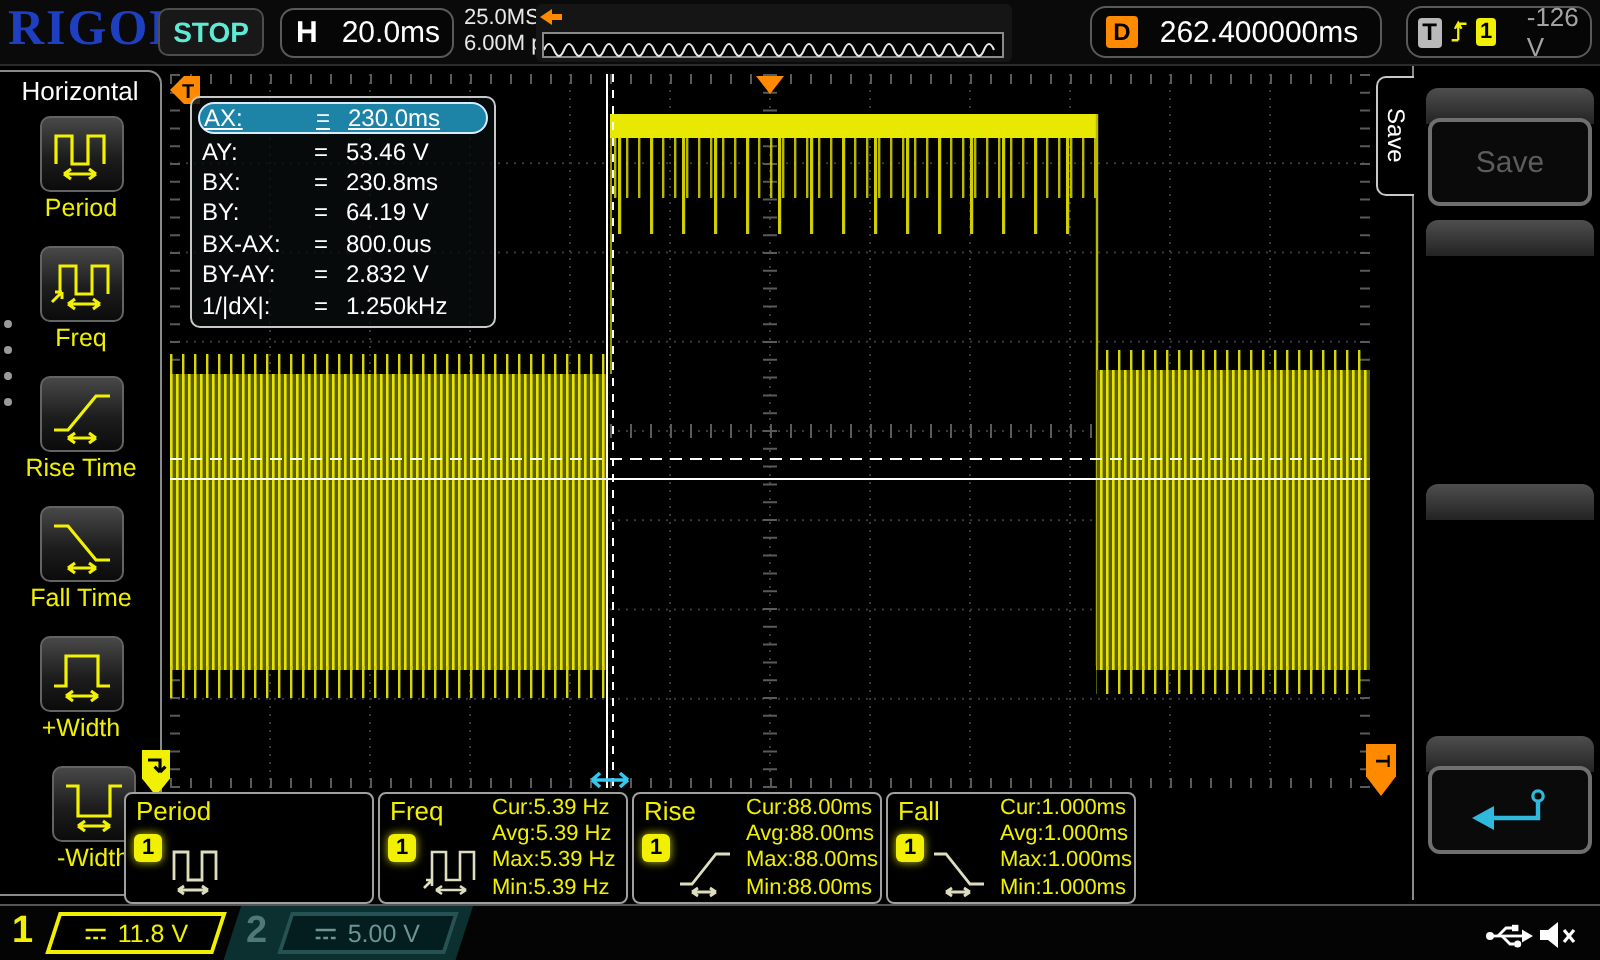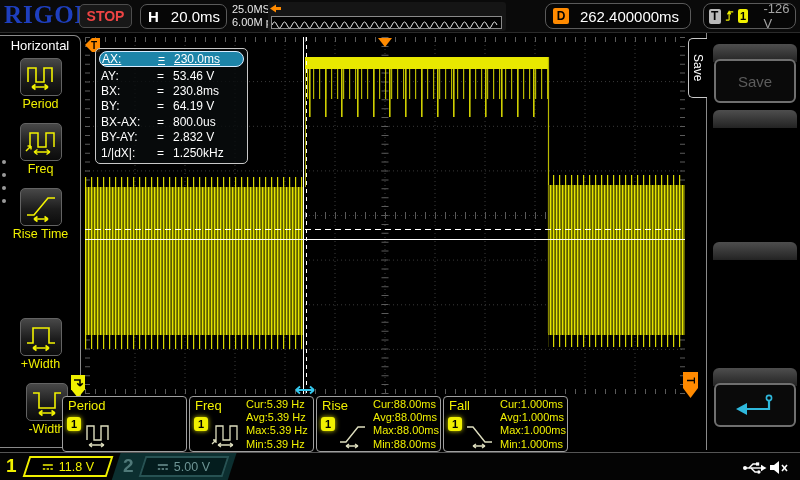--- a/index.html
+++ b/index.html
@@ -2,21 +2,21 @@
 <html><head>
 <meta charset="utf-8">
 <style>
   * { margin:0; padding:0; box-sizing:border-box; }
   html,body { width:800px; height:480px; background:#000; overflow:hidden;
     font-family:"Liberation Sans", sans-serif; }
 
   
   #header { position:absolute; left:0; top:0; width:800px; height:33px; background:#0a0a0a; border-bottom:1px solid #2a2a2a; }
   #logo { position:absolute; left:4px; top:1px; font-family:"Liberation Serif", serif; font-weight:bold; font-size:25px; color:#1e3fbf; letter-spacing:1px; }
-  #stop-btn { position:absolute; left:79px; top:4px; width:53px; height:24px; background:#181818; border:1px solid #4d4d4d; border-radius:5px; color:#ef4444; font-weight:bold; font-size:14px; display:flex; align-items:center; justify-content:center; }
+  #stop-btn { position:absolute; left:79px; top:4px; width:53px; height:24px; background:#181818; border:1px solid #4d4d4d; border-radius:5px; color:#5eead4; font-weight:bold; font-size:14px; display:flex; align-items:center; justify-content:center; }
   #h-box { position:absolute; left:140px; top:4px; width:87px; height:25px; border:1px solid #5a5a5a; border-radius:7px; background:#060606; display:flex; align-items:center; color:#fff; }
   #h-box .hlab { font-weight:bold; font-size:15px; margin-left:7px; }
   #h-box .hval { font-size:15px; margin-left:12px; }
   #acq { position:absolute; left:232px; top:3px; font-size:11px; line-height:13px; color:#e8e8e8; }
   #preview { position:absolute; left:268px; top:2px; width:238px; height:29px; background:#151515; border-radius:3px; }
   #preview .pv-inner { position:absolute; left:3px; top:14px; width:231px; height:13px; border:1px solid #8a8a8a; background:#020202; }
   #preview svg.wave { position:absolute; left:0; top:1px; }
   #pv-arrow { position:absolute; left:2px; top:2px; }
   #d-box { position:absolute; left:545px; top:3px; width:146px; height:26px; border:1px solid #5a5a5a; border-radius:8px; background:#060606; display:flex; align-items:center; }
   #d-box .dbadge { width:16px; height:16px; background:#ff8a00; color:#000; font-weight:bold; font-size:12px; border-radius:2px; display:flex; align-items:center; justify-content:center; margin-left:7px; }
@@ -144,20 +144,28 @@
 
   <div class="lm-item" style="top:152px;">
     <div class="lm-icon">
         <svg width="34" height="32" viewBox="0 0 34 32">
           <path d="M3 24 H10 L24 7 H31 M10 28 H24 M10 28 l3.5 -2.5 M10 28 l3.5 2.5 M24 28 l-3.5 -2.5 M24 28 l-3.5 2.5" stroke="#f2f200" stroke-width="1.6" fill="none"></path>
         </svg>
       </div>
     <div class="lm-label">Rise Time</div>
   </div>
 
+  <div class="lm-item" style="top:217px;">
+    <div class="lm-icon">
+        <svg width="34" height="32" viewBox="0 0 34 32">
+          <path d="M3 7 H10 L24 24 H31 M10 28 H24 M10 28 l3.5 -2.5 M10 28 l3.5 2.5 M24 28 l-3.5 -2.5 M24 28 l-3.5 2.5" stroke="#f2f200" stroke-width="1.6" fill="none"></path>
+        </svg>
+      </div>
+    <div class="lm-label">Fall Time</div>
+  </div>
 
   <div class="lm-item" style="top:282px;">
     <div class="lm-icon">
         <svg width="34" height="32" viewBox="0 0 34 32">
           <path d="M3 22 H9 V7 H25 V22 H31 M9 27 H25 M9 27 l3.5 -2.5 M9 27 l3.5 2.5 M25 27 l-3.5 -2.5 M25 27 l-3.5 2.5" stroke="#f2f200" stroke-width="1.6" fill="none"></path>
         </svg>
       </div>
     <div class="lm-label">+Width</div>
   </div>
 

